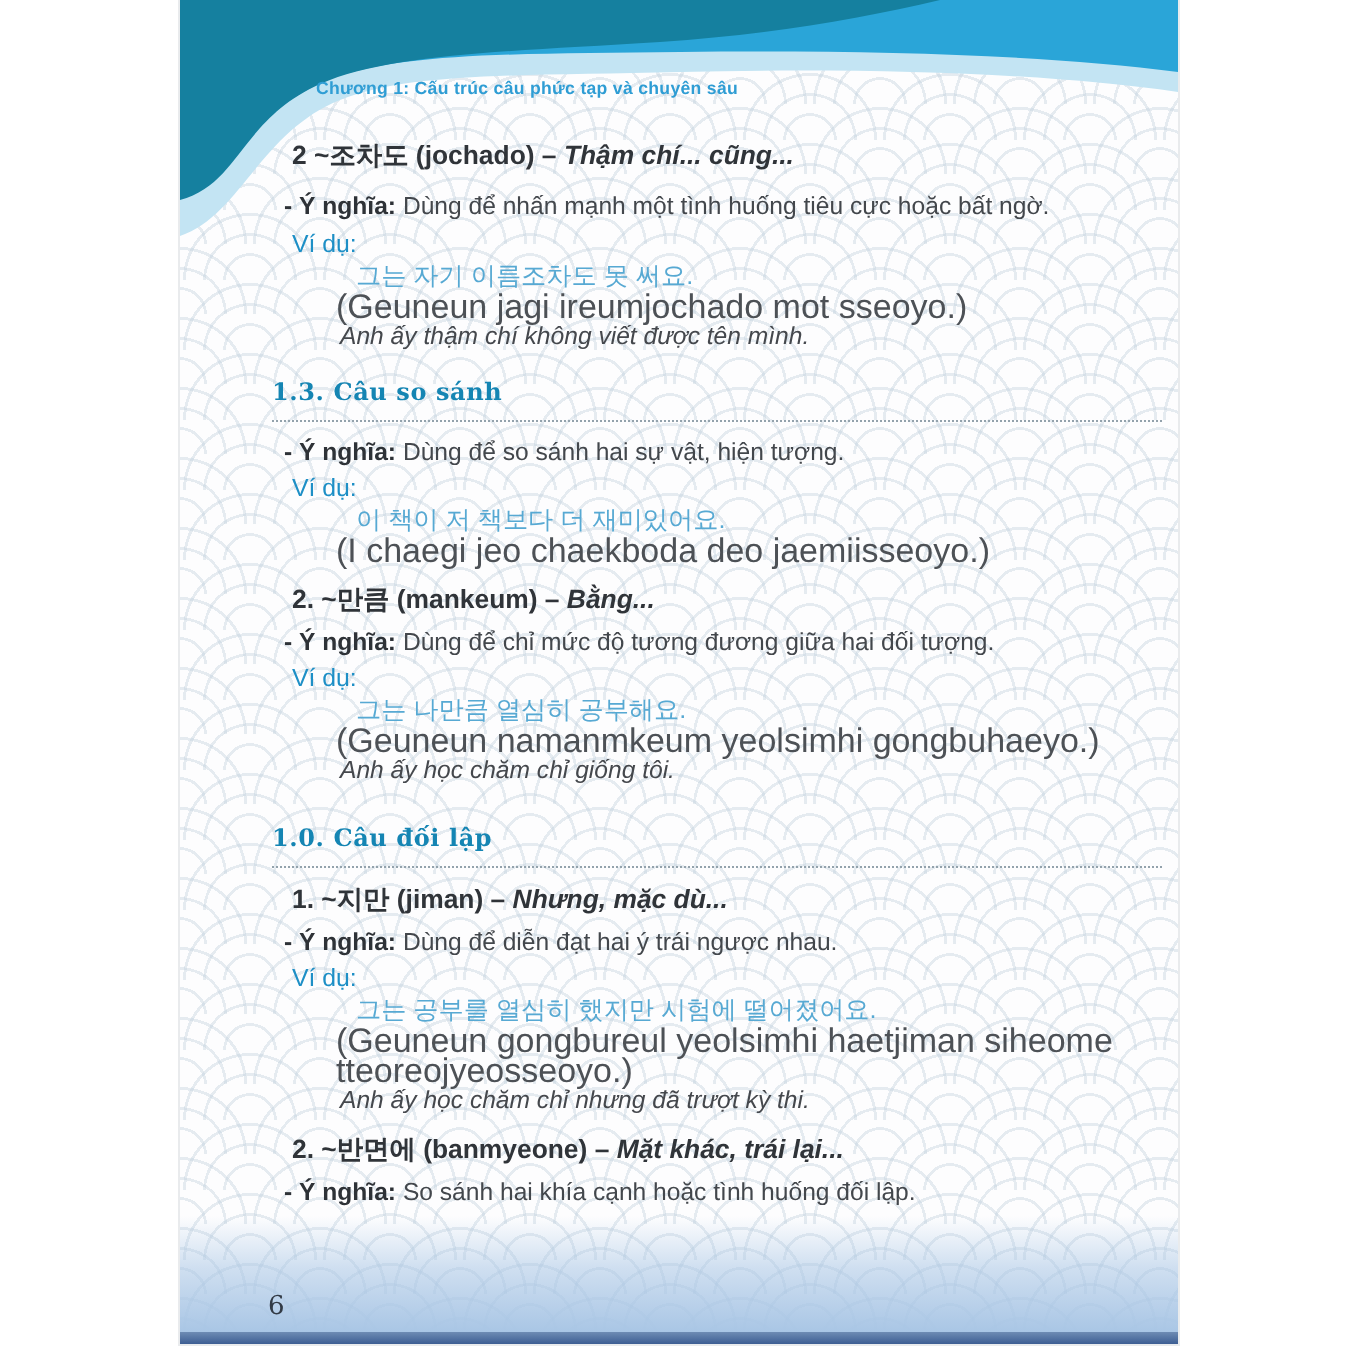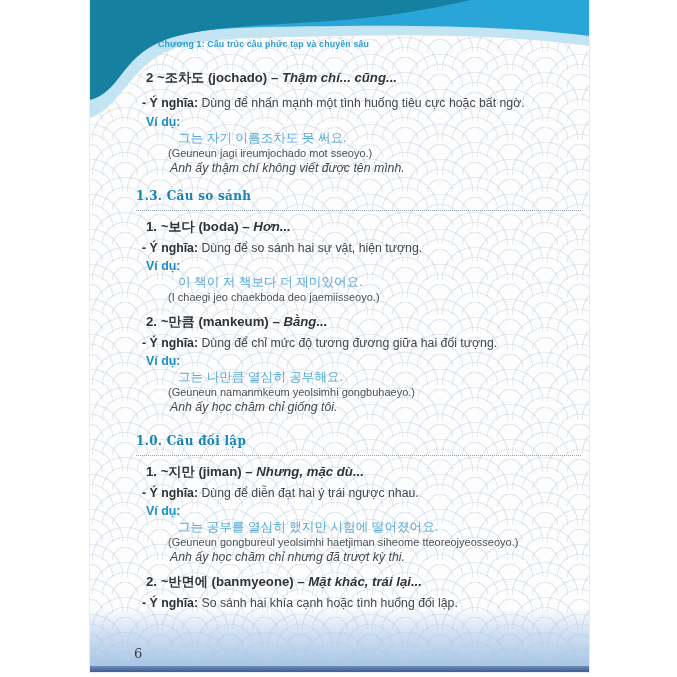--- a/index.html
+++ b/index.html
@@ -36,24 +36,24 @@
     color:#2f9dd4;font-size:8.8px;font-weight:700;letter-spacing:.15px;
   }
   .content{position:absolute;top:62px;left:0;right:0;z-index:2;color:#3f4347;}
   .item-title{
     margin:0 10px 0 56px;font-size:13.2px;line-height:17px;font-weight:700;color:#303439;
   }
   .item-title .gloss{font-style:italic;}
   .meaning{margin:5px 14px 0 52px;font-size:12.3px;line-height:16px;color:#43474c;}
   .meaning b{color:#2e3237;}
   .intro .meaning{margin-top:9px;}
-  .vidu{margin:3px 0 0 56px;font-size:12.4px;line-height:15px;font-weight:700;color:#1d8fc6;}
+  .vidu{margin:3px 0 0 56px;font-size:12.4px;line-height:15px;font-weight:400;color:#1d8fc6;}
   .intro .vidu{margin-top:4px;}
   .kr{margin:1px 0 0 88px;color:#57a9d3;font-size:12.6px;line-height:15px;}
-  .rom{margin:0 0 0 78px;color:#4d5156;font-size:11px;line-height:15px;}
+  .rom{margin:0 0 0 78px;color:#4d5156;font-size:17px;line-height:15px;}
   .tr{margin:0 0 0 80px;color:#45484d;font-size:12.3px;line-height:15px;font-style:italic;}
   .section-heading{
     margin:11px 8px 0 46px;padding-bottom:4px;
     border-bottom:1px dotted #93a2ac;
     font-family:"DejaVu Serif",serif;font-weight:700;
     font-size:12px;line-height:19px;color:#1585b3;letter-spacing:.3px;
   }
   .section-heading.second{margin-top:17px;}
   .item{margin-top:7px;}
   .item.second{margin-top:8px;}
@@ -95,21 +95,20 @@
       <div class="meaning"><b>- Ý nghĩa:</b><span> <span>Dùng để nhấn mạnh một tình huống tiêu cực hoặc bất ngờ.</span></span></div>
       <div class="vidu">Ví dụ:</div>
       <div class="kr">그는 자기 이름조차도 못 써요.</div>
       <div class="rom">(Geuneun jagi ireumjochado mot sseoyo.)</div>
       <div class="tr">Anh ấy thậm chí không viết được tên mình.</div>
     </div>
 
     <div class="section-heading">1.3. Câu so sánh</div>
 
     <div class="item">
-      <div class="item-title"><span>1. ~보다 (boda) – </span><span class="gloss">Hơn...</span></div>
       <div class="meaning"><b>- Ý nghĩa:</b><span> <span>Dùng để so sánh hai sự vật, hiện tượng.</span></span></div>
       <div class="vidu">Ví dụ:</div>
       <div class="kr">이 책이 저 책보다 더 재미있어요.</div>
       <div class="rom">(I chaegi jeo chaekboda deo jaemiisseoyo.)</div>
     </div>
 
     <div class="item second">
       <div class="item-title"><span>2. ~만큼 (mankeum) – </span><span class="gloss">Bằng...</span></div>
       <div class="meaning"><b>- Ý nghĩa:</b><span> <span>Dùng để chỉ mức độ tương đương giữa hai đối tượng.</span></span></div>
       <div class="vidu">Ví dụ:</div>

